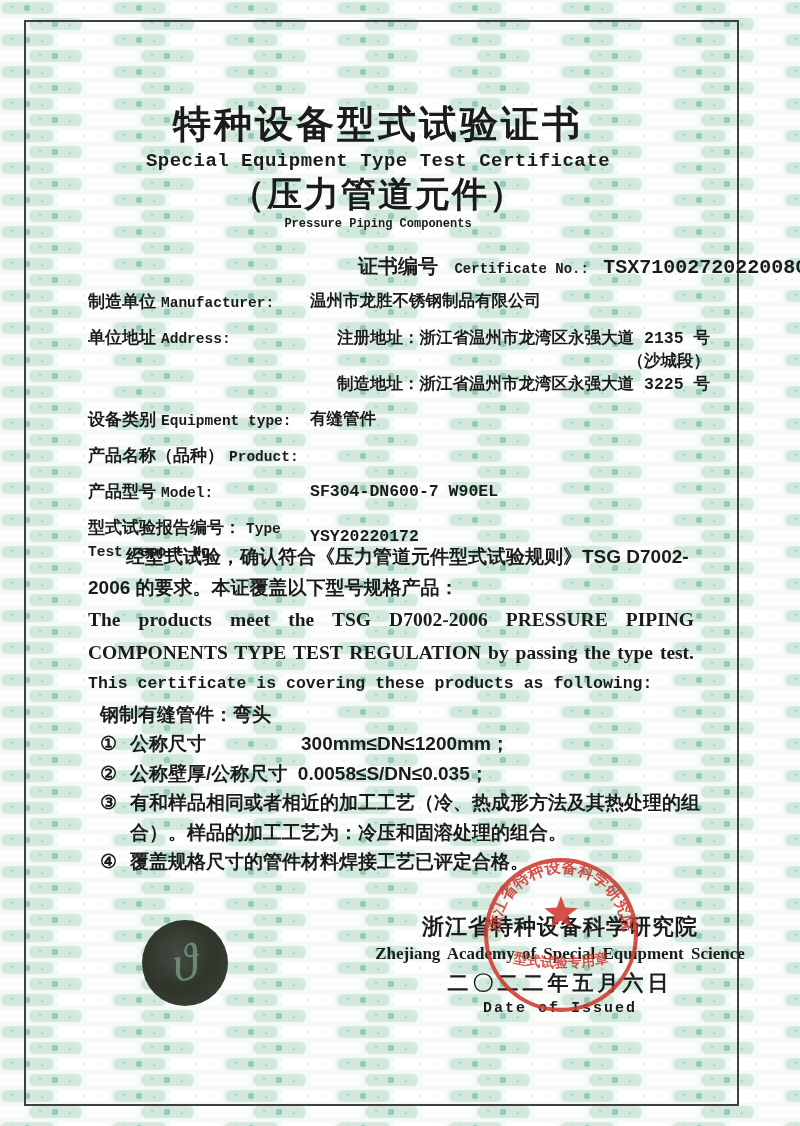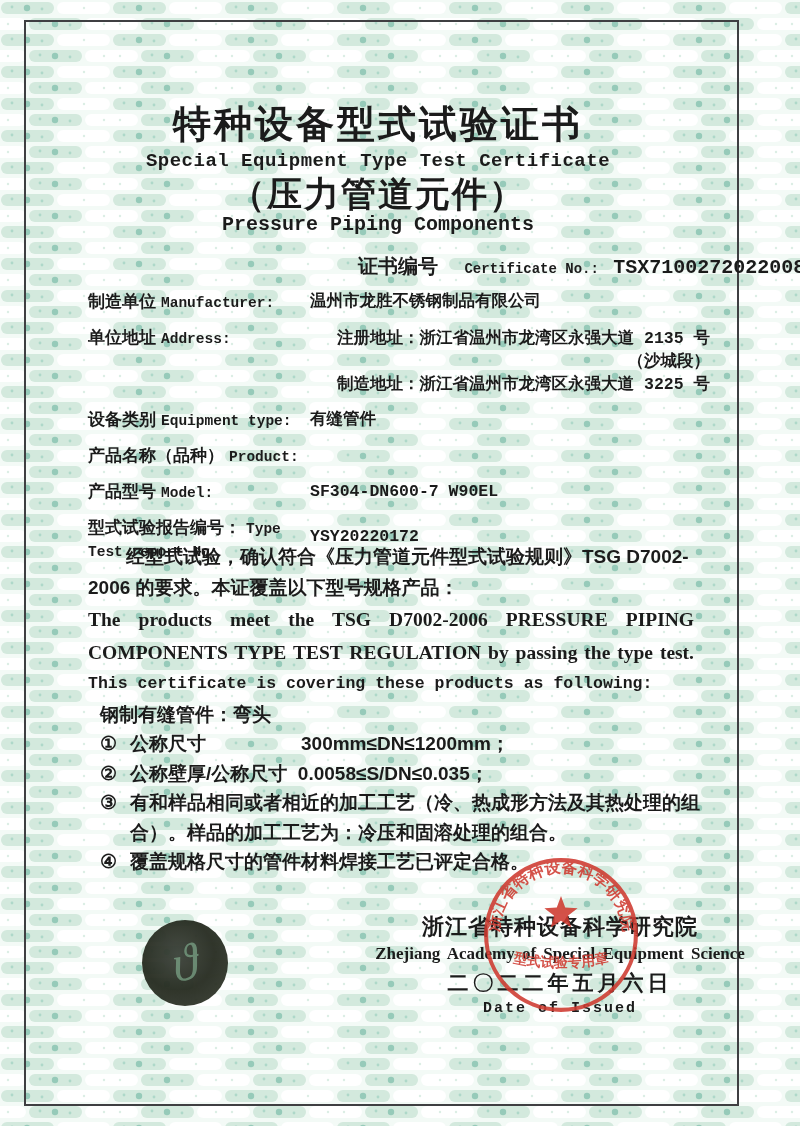--- a/index.html
+++ b/index.html
@@ -14,26 +14,26 @@
     position:absolute;left:24px;top:20px;right:17px;bottom:20px;
     border:2px solid #3f3f42;z-index:1;pointer-events:none;
   }
   .content{position:absolute;inset:0;z-index:2;}
 
   
   .header{position:absolute;top:102px;left:0;right:0;text-align:center;}
   .title-zh{font-size:38px;font-weight:900;letter-spacing:3px;line-height:44px;}
   .title-en{font-family:"Liberation Mono",monospace;font-size:19px;font-weight:700;line-height:30px;letter-spacing:0.5px;}
   .paren-zh{font-size:35px;font-weight:800;line-height:36px;letter-spacing:2px;}
-  .paren-en{font-family:"Liberation Mono",monospace;font-size:20px;font-weight:700;line-height:25px;text-align:center;}
+  .paren-en{font-family:"Liberation Mono",monospace;font-size:12px;font-weight:700;line-height:25px;text-align:center;}
 
   
   .certno{position:absolute;left:358px;top:253px;white-space:nowrap;}
   .certno .zh{font-size:20px;font-weight:800;}
-  .certno .en{font-family:"Liberation Mono",monospace;font-size:14px;font-weight:700;margin-left:22px;}
+  .certno .en{font-family:"Liberation Mono",monospace;font-size:14px;font-weight:700;margin-left:12px;}
   .certno .val{font-family:"Liberation Mono",monospace;font-size:20px;font-weight:700;margin-left:10px;}
 
   
   .fields{position:absolute;left:88px;top:291px;right:46px;}
   .frow{display:grid;grid-template-columns:222px 1fr;margin-bottom:13px;line-height:22px;}
   .frow .lab{font-size:17px;font-weight:800;}
   .frow .lab .en{font-family:"Liberation Mono",monospace;font-size:14.5px;font-weight:700;margin-left:5px;}
   .frow .val{font-family:"Liberation Mono","Liberation Sans",sans-serif;font-size:16.5px;font-weight:600;white-space:pre-line;}
   .frow.r2 .val{line-height:23px;text-align:right;}
   .frow.r6 .val{padding-top:9px;}

